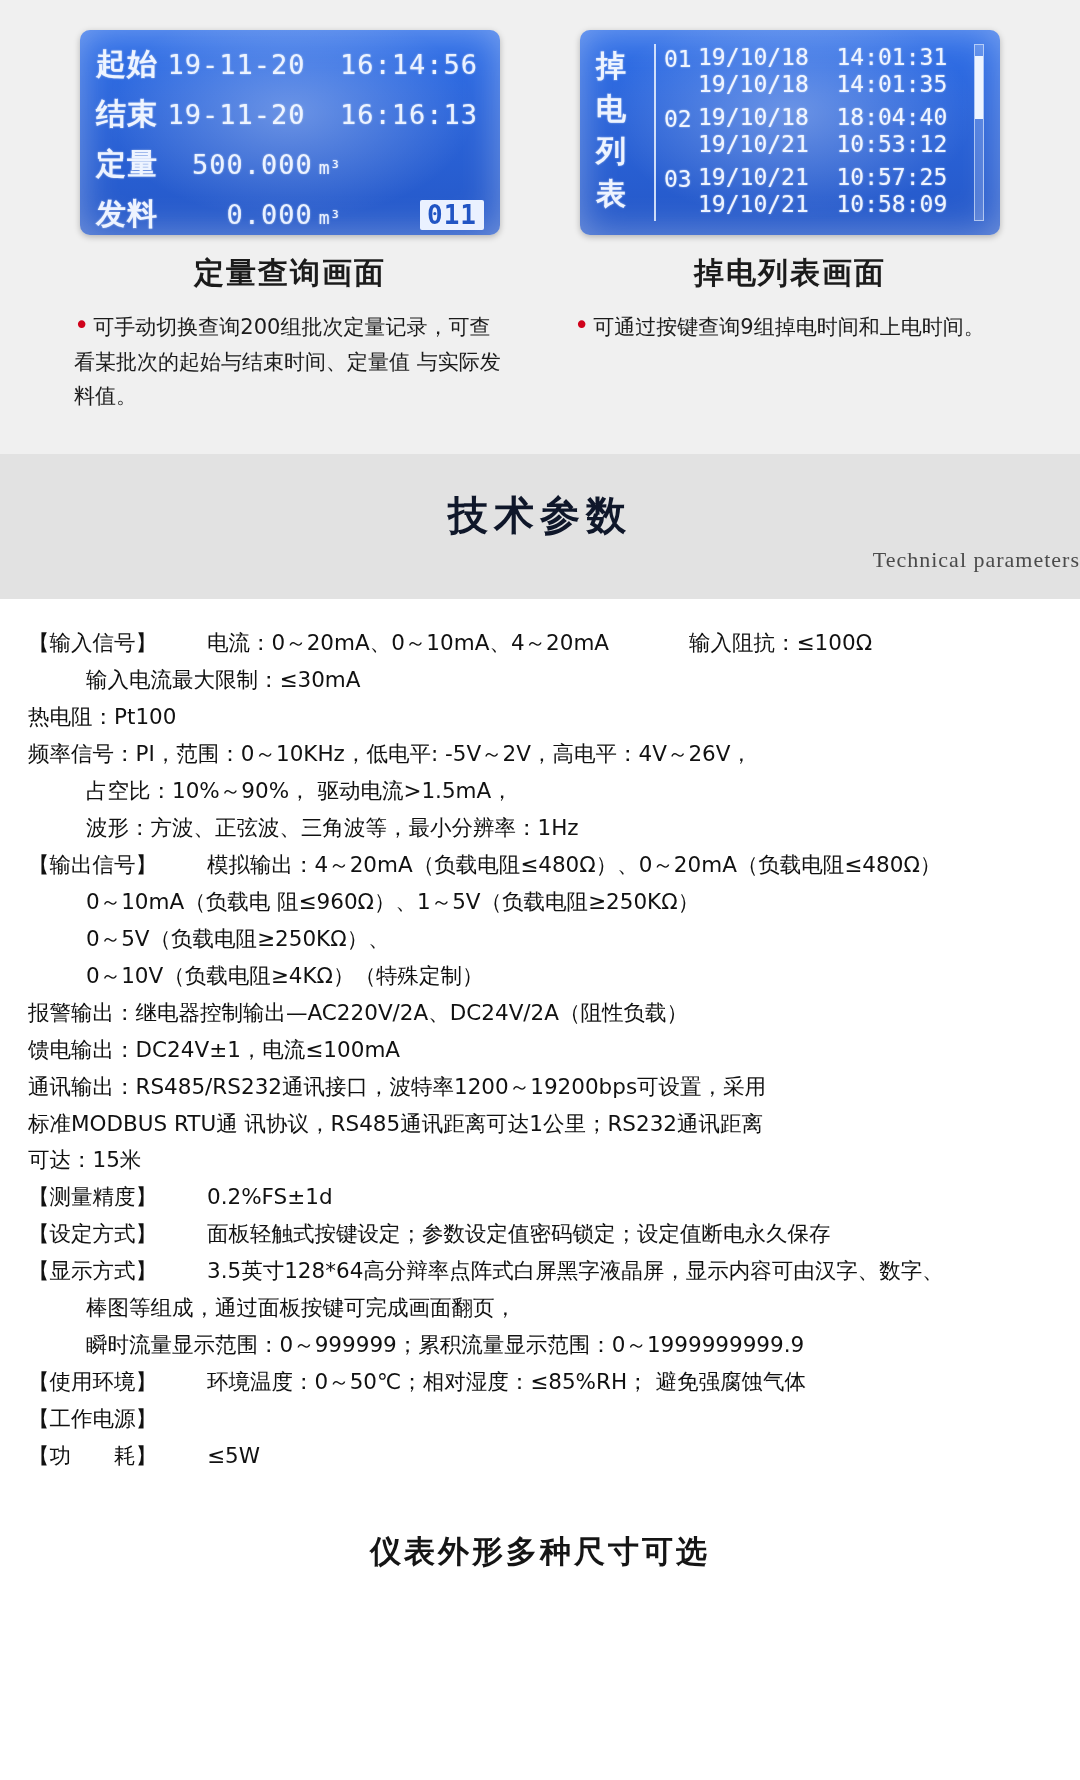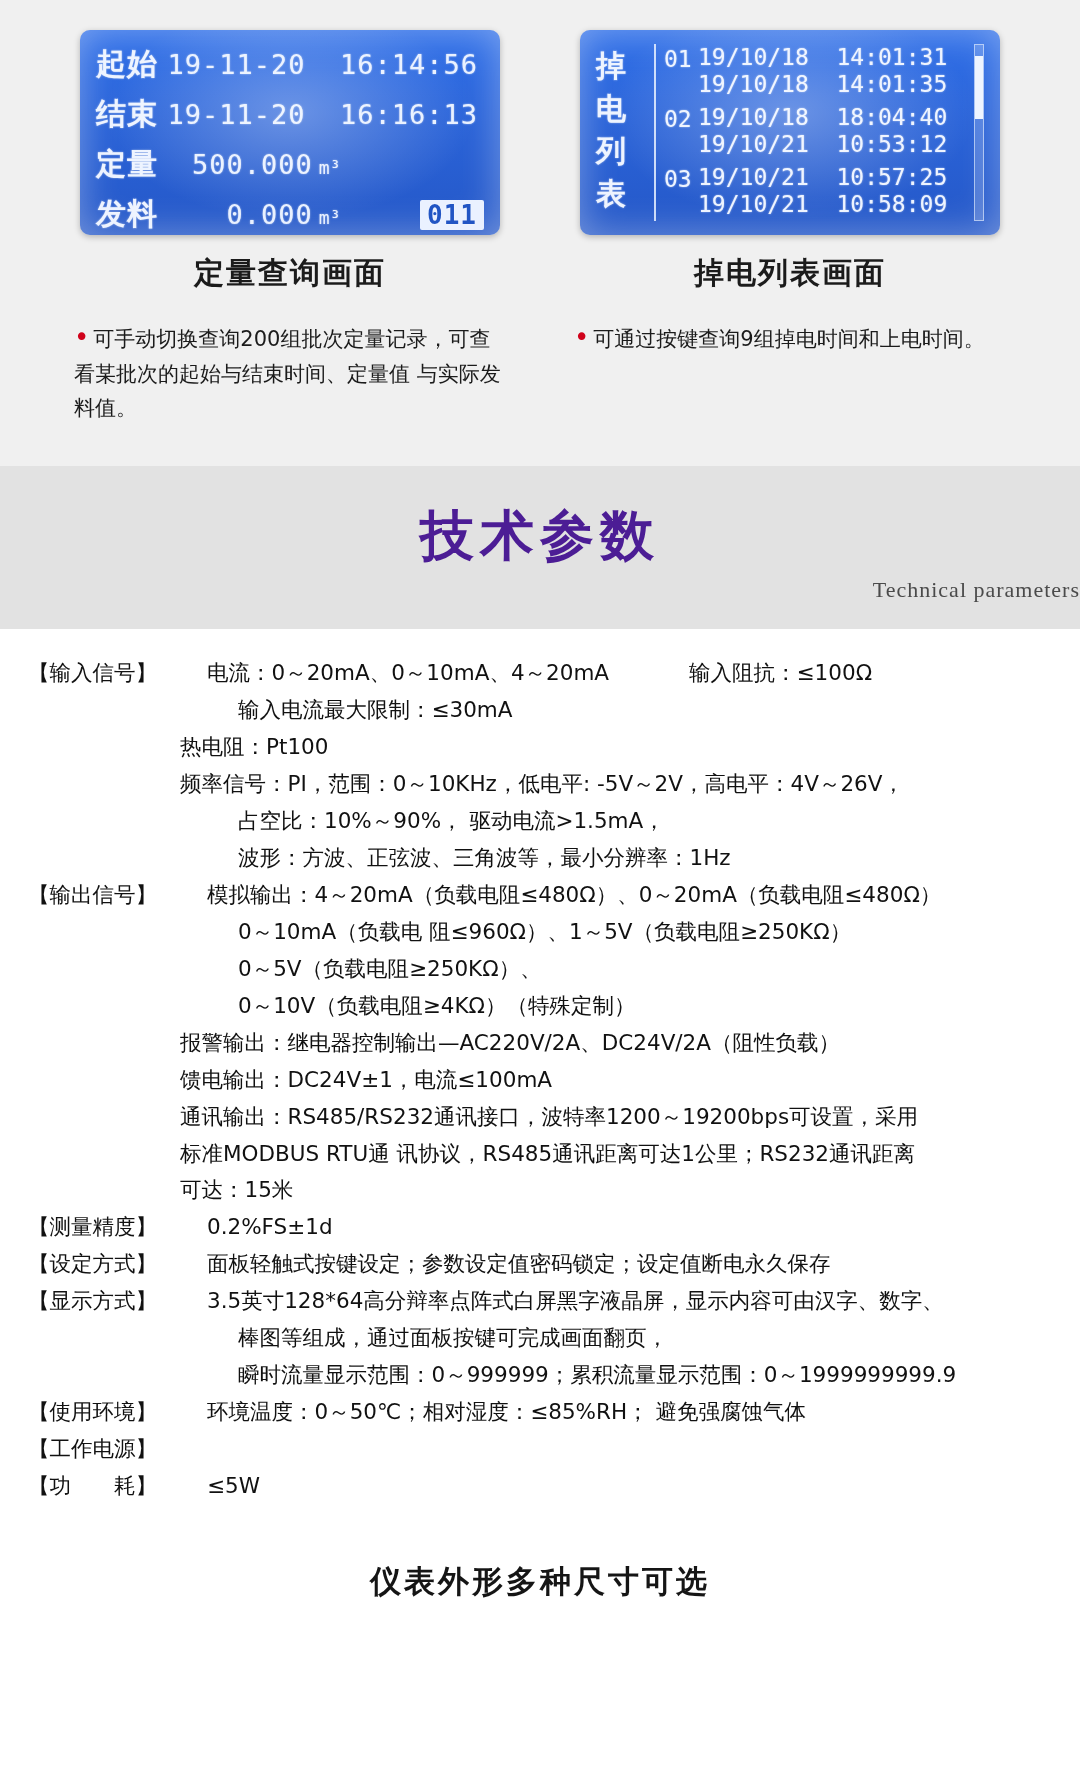--- a/index.html
+++ b/index.html
@@ -127,21 +127,21 @@
 
   .screen-caption {
     font-family: "DejaVu Sans", sans-serif;
     font-weight: 700;
     font-size: 30px;
     margin-top: 18px;
     color: #1b1b1b;
     letter-spacing: 2px;
   }
   .bullet-block {
-    margin-top: 28px;
+    margin-top: 16px;
     width: 440px;
     font-family: "DejaVu Sans", sans-serif;
     font-size: 21px;
     line-height: 1.65;
     color: #1b1b1b;
     position: relative;
     padding-left: 4px;
   }
   .bullet-block .dot {
     color: #d0021b;
@@ -152,23 +152,23 @@
 
   
   .title-band {
     background: #e2e2e2;
     padding: 34px 0 26px 0;
     text-align: center;
   }
   .title-cn {
     font-family: "DejaVu Sans", sans-serif;
     font-weight: 700;
-    font-size: 54px;
+    font-size: 40px;
     letter-spacing: 6px;
-    color: #4c1d95;
+    color: #0f172a;
   }
   .title-en {
     font-family: "Liberation Serif", serif;
     font-size: 22px;
     color: #4a4a4a;
     margin-top: 4px;
     letter-spacing: 1px;
     text-align: right;
   }
 
@@ -180,21 +180,21 @@
     line-height: 1.72;
     color: #111;
   }
   .spec-row { display: flex; align-items: flex-start; gap: 27px; }
   .spec-key {
     width: 152px;
     flex: 0 0 152px;
     white-space: nowrap;
   }
   .spec-val { flex: 1; }
-  .spec-sub { margin-left: 152px; }
+  .spec-sub { }
   .indent-1 { padding-left: 58px; }
   .spacer-right { display: inline-block; width: 80px; }
 
   .footer-note {
     text-align: center;
     font-family: "DejaVu Sans", sans-serif;
     font-weight: 700;
     font-size: 31px;
     letter-spacing: 3px;
     color: #151515;

